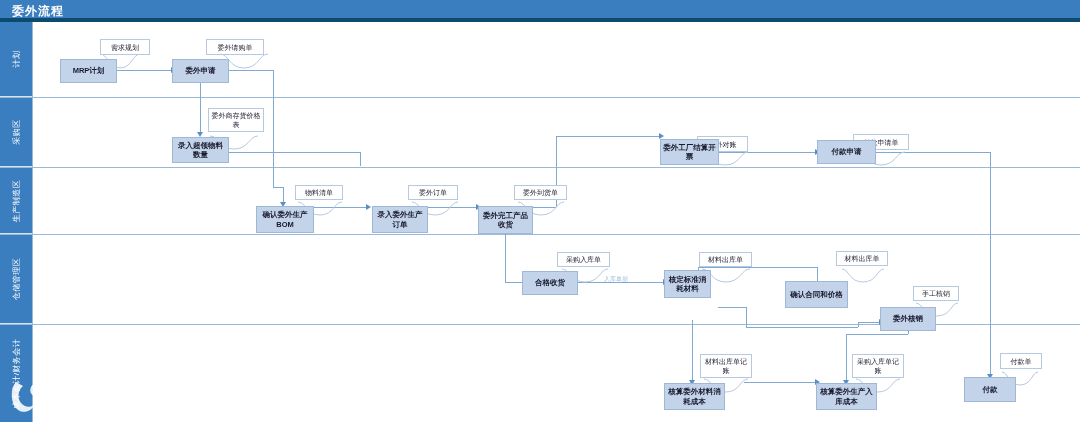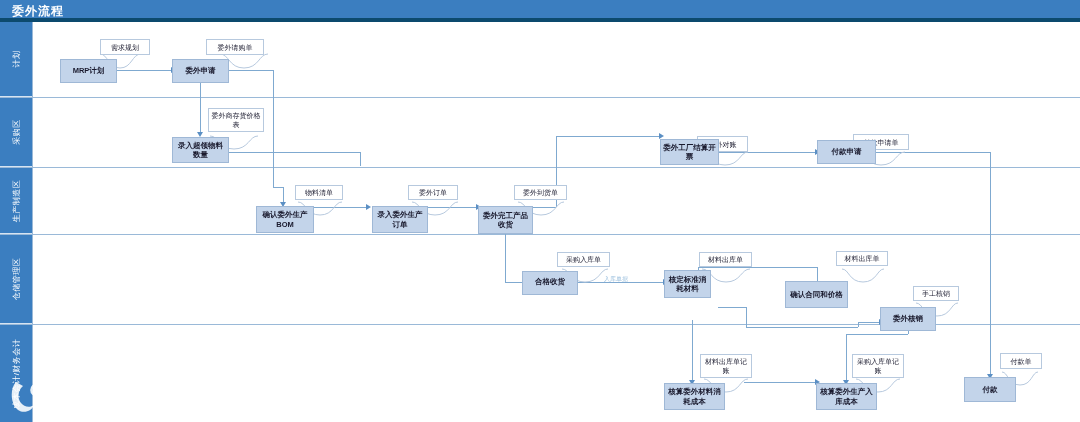--- a/index.html
+++ b/index.html
@@ -283,21 +283,21 @@
     <div class="node" style="left:660px; top:117px; width:59px; height:26px;">委外工厂结算开票</div>
 
     <div class="node" style="left:817px; top:118px; width:59px; height:24px;">付款申请</div>
 
     <div class="node" style="left:256px; top:184px; width:58px; height:27px;text-align:center;">确认委外生产BOM</div>
 
     <div class="node" style="left:372px; top:184px; width:56px; height:27px;">录入委外生产订单</div>
 
     <div class="node" style="left:478px; top:184px; width:55px; height:28px;">委外完工产品收货</div>
 
-    <div class="node" style="left:522px; top:249px; width:56px; height:24px;font-family:Liberation Mono, monospace;">合格收货</div>
+    <div class="node" style="left:522px; top:249px; width:56px; height:24px;">合格收货</div>
 
     <div class="node" style="left:664px; top:248px; width:47px; height:28px;">核定标准消耗材料</div>
 
     <div class="node" style="left:785px; top:259px; width:63px; height:27px;">确认合同和价格</div>
 
     <div class="node" style="left:880px; top:285px; width:56px; height:24px;">委外核销</div>
 
     <div class="node" style="left:664px; top:361px; width:61px; height:27px;font-family:Liberation Serif, serif;">核算委外材料消耗成本</div>
 
     <div class="node" style="left:816px; top:361px; width:61px; height:27px;">核算委外生产入库成本</div>

